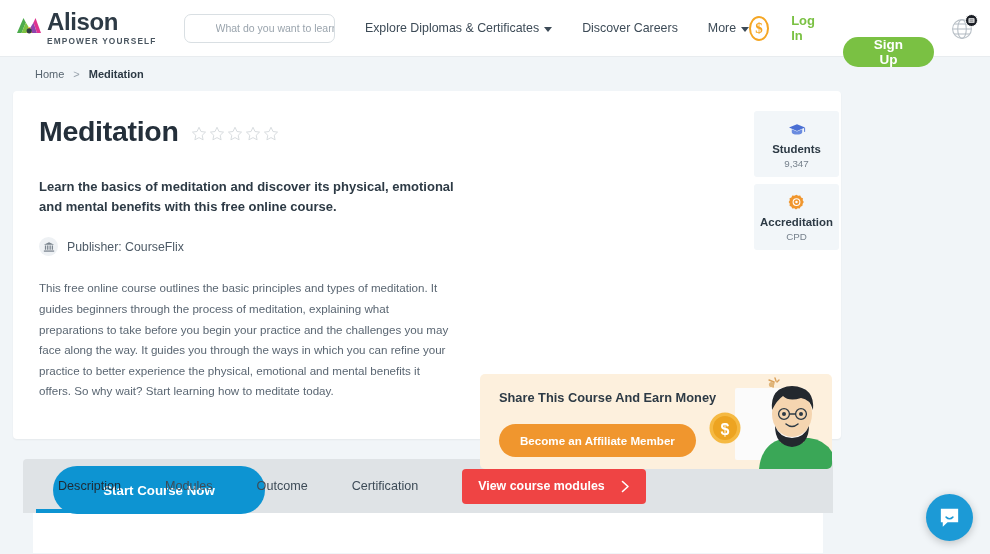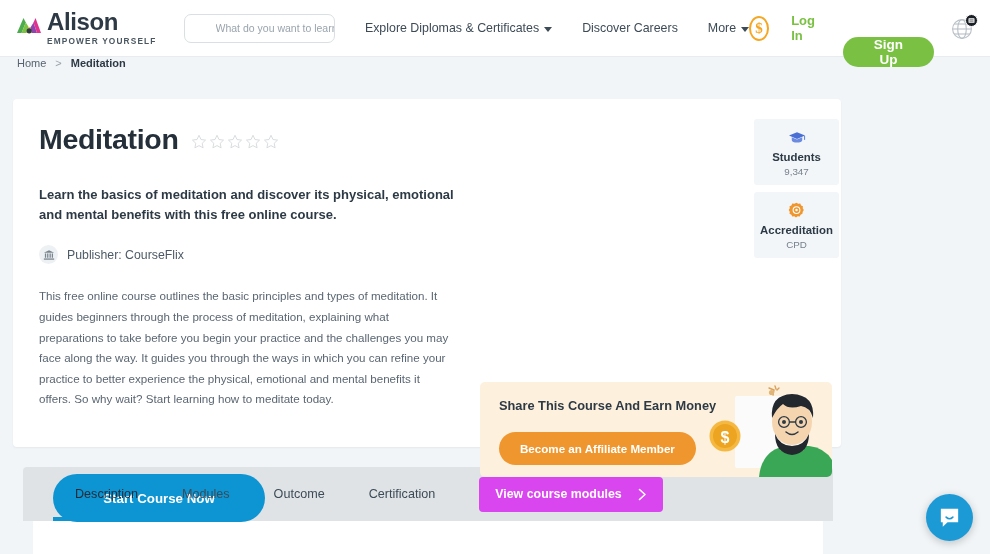--- a/index.html
+++ b/index.html
@@ -80,22 +80,22 @@
   .globe-wrap { margin-left: 16px; position: relative; width: 28px; height: 26px; cursor: pointer; }
   .globe-badge {
     position: absolute; right: -2px; top: -1px;
     width: 13px; height: 13px; border-radius: 50%;
     background: #1b1f26; border: 1.3px solid #fff;
     display: flex; align-items: center; justify-content: center;
   }
 
   
   .breadcrumb {
-    height: 42px; display: flex; align-items: flex-start;
-    padding-left: 17px; gap: 9px;
+    height: 34px; display: flex; align-items: center;
+    padding-left: 35px; gap: 9px;
   }
   .bc-link { font-size: 11px; color: #57646f; cursor: pointer; }
   .bc-sep { font-size: 11px; color: #9aa4ad; }
   .bc-current { font-size: 11px; color: #2d3a45; font-weight: bold; }
 
   
   .page { padding: 0 0 0 13px; }
   .hero-card {
     width: 828px; background: #fff;
     border-radius: 4px; padding: 24px 26px 0 26px;
@@ -170,35 +170,35 @@
     font-size: 11.6px; font-weight: bold;
     font-family: "Liberation Sans", sans-serif;
   }
   .aff-art { position: absolute; right: 0; top: 0; width: 145px; height: 95px; }
 
   
   .tabs-card {
     margin-top: 20px; width: 810px; margin-left: 10px;
     background: #dfe3e6; border-radius: 4px 4px 0 0;
     height: 54px; display: flex; align-items: center;
-    padding-left: 30px;
+    padding-left: 13px;
   }
   .tab {
     font-size: 12.6px; color: #3d4b57; cursor: pointer;
     padding: 0 22px; height: 54px; display: flex;
     align-items: center; position: relative;
   }
   .tab.active { color: #1f2a33; font-weight: 500; }
   .tab.active::after {
     content: ""; position: absolute; left: 0; right: 0; bottom: 0;
     height: 4px; background: #0d94d2;
   }
   .modules-btn {
     margin-left: 22px; height: 35px; padding: 0 16px;
-    background: #d946ef; color: #fff; border: 0; border-radius: 4px;
+    background: #ef4444; color: #fff; border: 0; border-radius: 4px;
     font-size: 12.4px; font-weight: bold; cursor: pointer;
     display: flex; align-items: center; gap: 16px;
     font-family: "Liberation Sans", sans-serif;
   }
   .panel {
     width: 790px; margin-left: 20px; height: 40px;
     background: #fff;
   }
 
   

